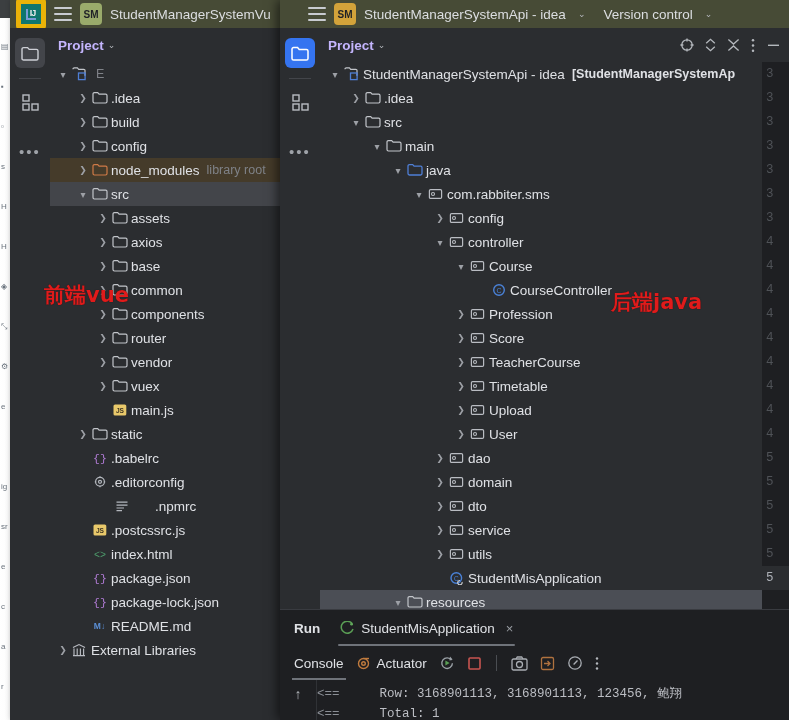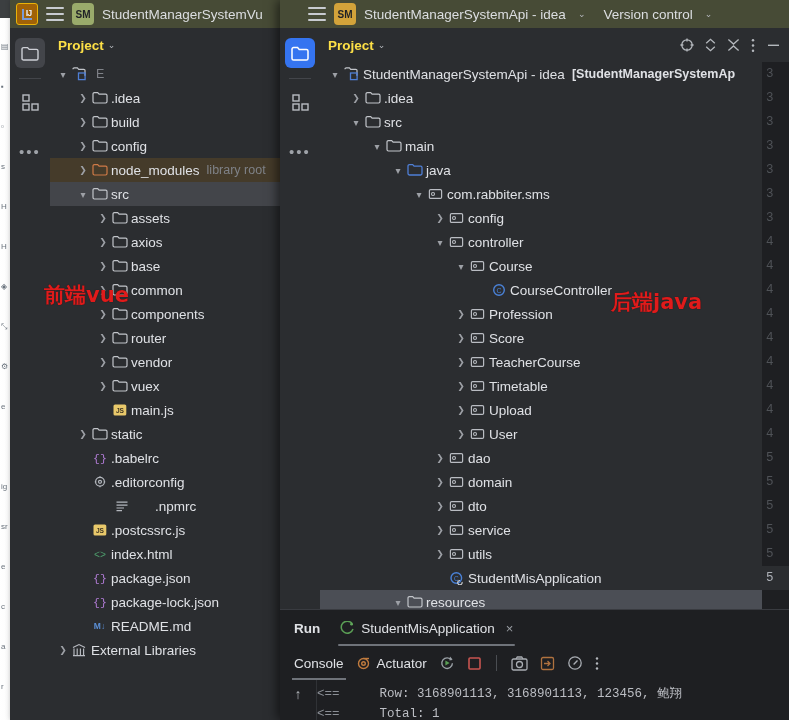--- a/index.html
+++ b/index.html
@@ -18,23 +18,23 @@
       background:linear-gradient(to right,#ffffff 0%,#fbfbfb 100%);}
   #back-window .bk-gl{position:absolute;left:1px;width:9px;height:9px;font-size:8px;
       color:#6a737d;line-height:9px;overflow:hidden;}
 
   
   #win-vue{left:10px;top:0;width:310px;height:720px;background:#2b2d30;
            box-shadow:2px 0 6px rgba(0,0,0,.45);}
   .titlebar{height:28px;display:flex;align-items:center;gap:8px;padding:0 6px;}
   #win-vue .titlebar{background:#474b36;}
   #win-api .titlebar{background:#474b36;}
-  .ij-logo{width:20px;height:20px;border-radius:3px;background:#a16207;
+  .ij-logo{width:20px;height:20px;border-radius:3px;background:#0f766e;
            display:flex;align-items:center;justify-content:center;flex:0 0 auto;
-           border:1px solid #eab308;}
+           border:5px solid #eab308;}
   .ij-logo span{font-size:9px;font-weight:bold;color:#e8eaed;letter-spacing:-1px;
            border-left:2px solid #7a9bd6;border-bottom:2px solid #7a9bd6;
            padding:0 1px 0 2px;line-height:9px;}
   .burger{width:18px;height:14px;flex:0 0 auto;display:flex;flex-direction:column;
           justify-content:space-between;padding:1px 0;cursor:pointer;}
   .burger i{display:block;height:2px;background:#c8cbd0;border-radius:1px;}
   .proj-chip{width:22px;height:22px;border-radius:4px;flex:0 0 auto;
              display:flex;align-items:center;justify-content:center;
              font-size:10px;font-weight:bold;color:#1f2126;}
   .chip-sm-green{background:#9aab6b;}
@@ -50,21 +50,21 @@
   .ts-btn{width:30px;height:30px;border-radius:6px;display:flex;align-items:center;
           justify-content:center;margin-bottom:2px;cursor:pointer;}
   .ts-btn.sel-grey{background:#43454a;}
   .ts-btn.sel-blue{background:#3574f0;}
   .ts-sep{width:22px;height:1px;background:#43454a;margin:8px 0;}
   .dots{letter-spacing:2px;color:#9ea2a8;font-size:15px;line-height:10px;}
 
   
   .projpanel{position:absolute;top:28px;left:40px;right:0;bottom:0;background:#2b2d30;}
   .panel-head{height:34px;display:flex;align-items:center;padding:0 8px;}
-  .panel-head .ph-title{font-size:13.5px;font-weight:bold;color:#fde047;}
+  .panel-head .ph-title{font-size:13.5px;font-weight:bold;color:#c4b5fd;}
   .ph-actions{margin-left:auto;display:flex;align-items:center;gap:11px;color:#b4b8bd;}
   .ph-actions svg{display:block;cursor:pointer;}
   .tree{position:absolute;top:34px;left:0;right:0;bottom:0;overflow:hidden;}
   .row{height:24px;display:flex;align-items:center;white-space:nowrap;
        font-size:13.5px;color:#dfe1e5;cursor:default;position:relative;}
   .row .arrow{width:14px;flex:0 0 auto;text-align:center;color:#9da0a6;font-size:9px;}
   .row .ico{width:19px;flex:0 0 auto;display:flex;align-items:center;justify-content:center;}
   .row .lbl{padding-left:2px;}
   .row .sub{color:#7f8288;margin-left:7px;font-size:12.5px;}
   .row.sel-grey{background:#43454a;}

